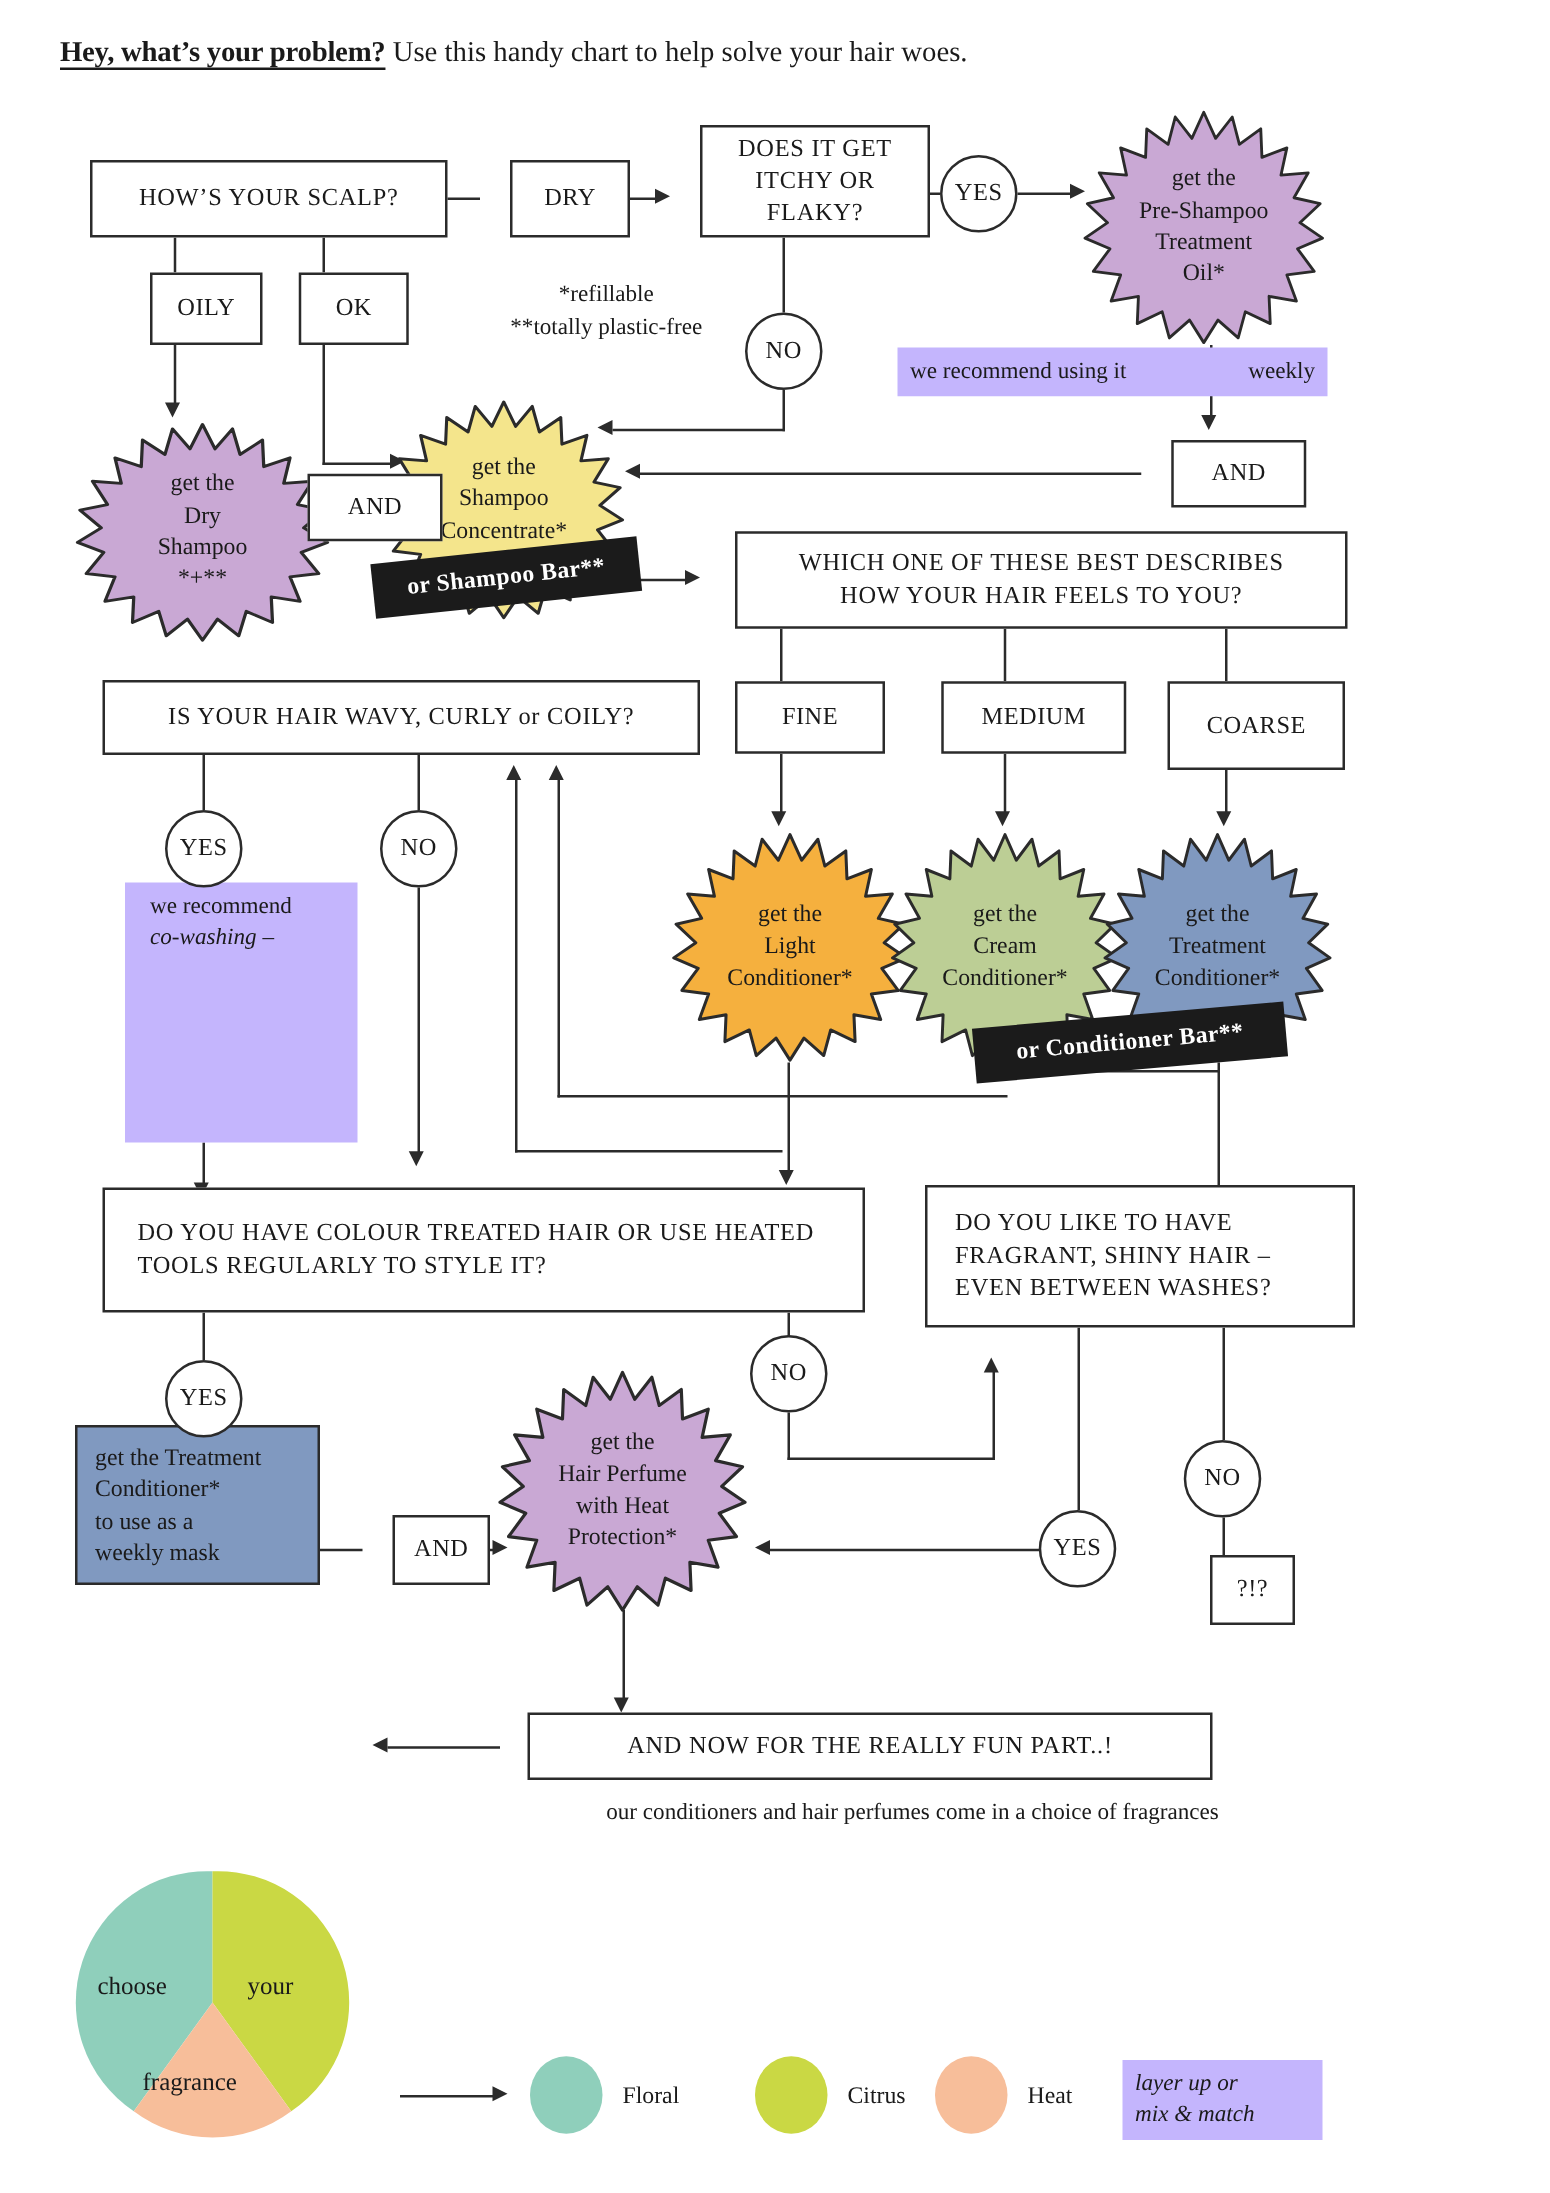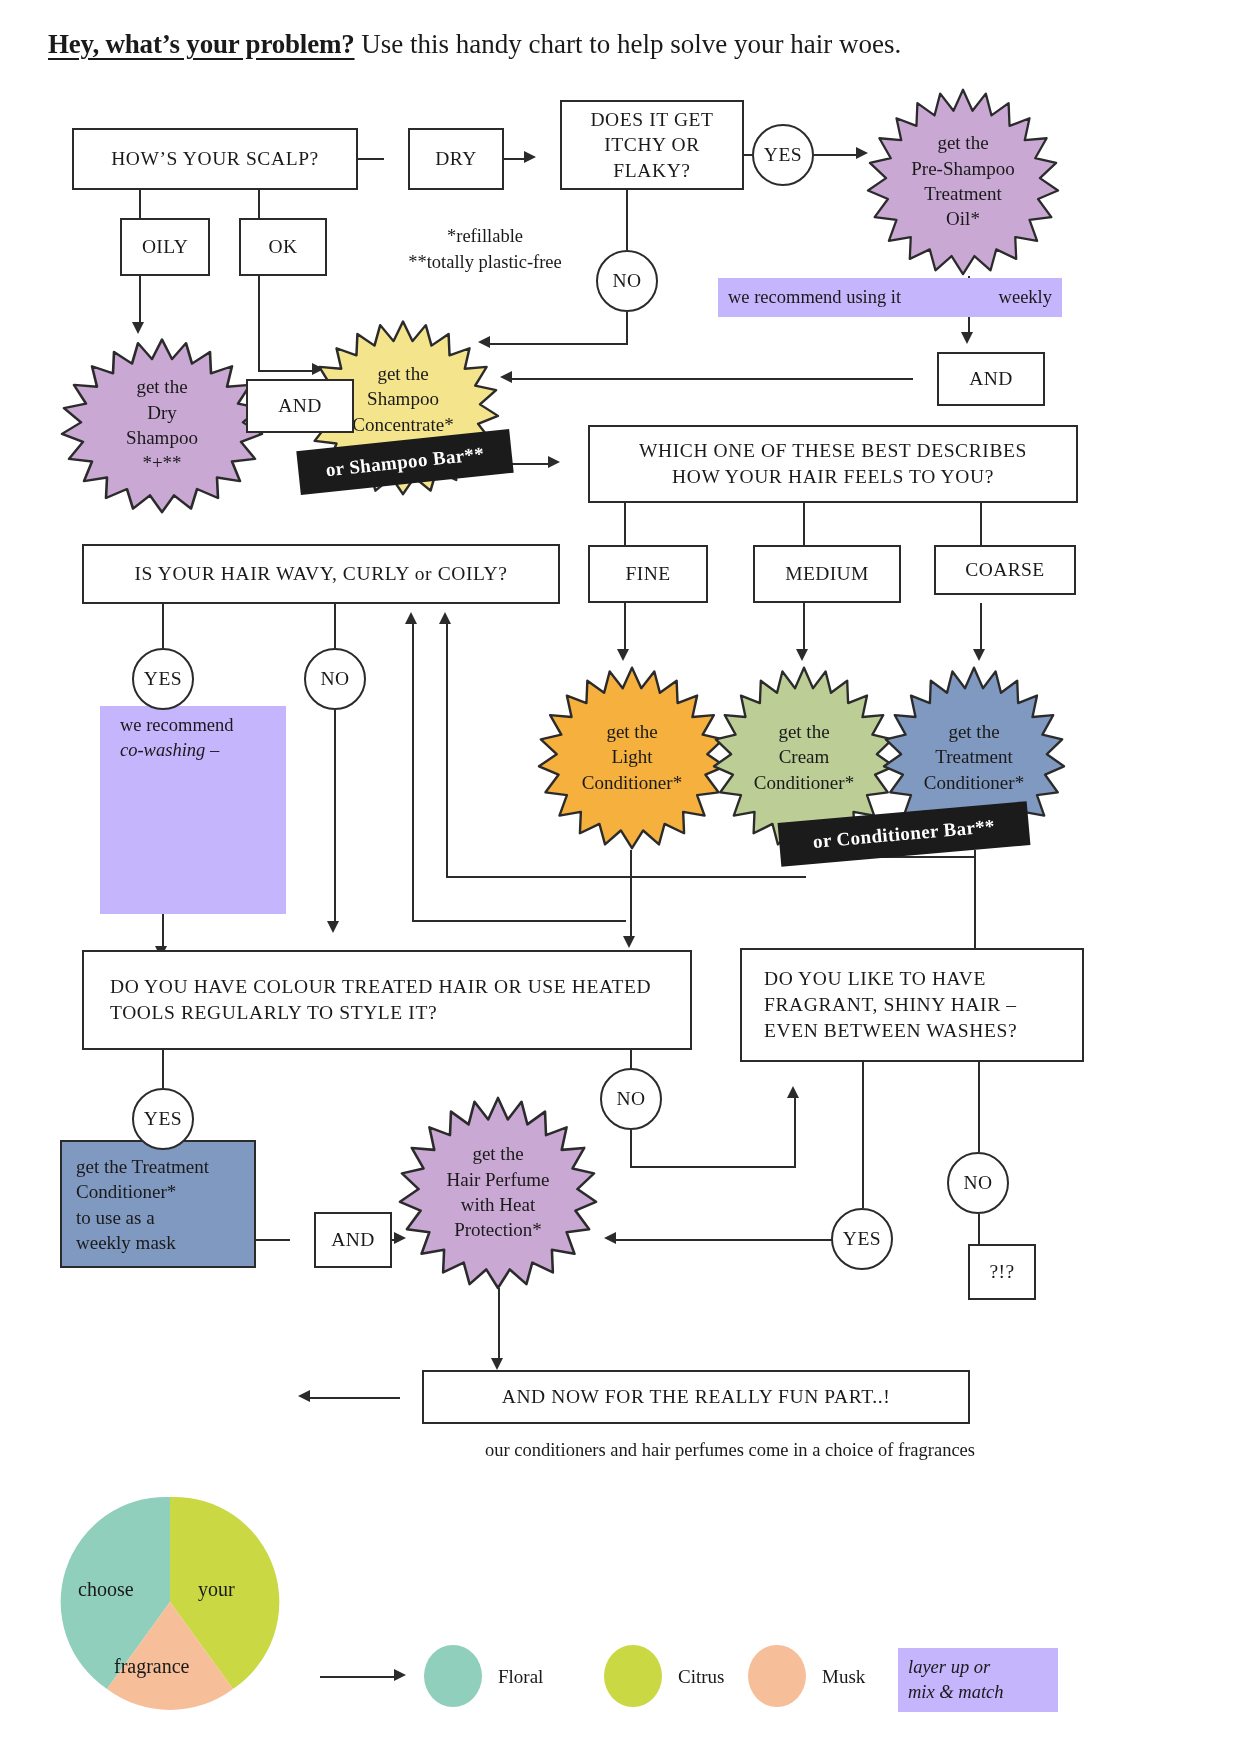--- a/index.html
+++ b/index.html
@@ -11,21 +11,21 @@
     color:#1a1a1a;
     position:relative;
     overflow:hidden;
   }
   #stage { position:absolute; inset:0; }
   .abs { position:absolute; }
 
   
   #title {
     left:48px; top:28px; width:1150px;
-    font-size:27px; line-height:1.2;
+    font-size:23px; line-height:1.2;
   }
   #title .t-bold {
     font-weight:bold;
     text-decoration:underline;
     text-underline-offset:5px;
     letter-spacing:-0.2px;
   }
   #title .t-rest { font-weight:normal; }
 
   
@@ -222,21 +222,21 @@
   <div class="abs box" style="left:564px; top:545px; width:120px; height:58px;">FINE</div>
   <div class="abs ln v" style="left:624px; top:603px; height:48px;"></div>
   <div class="abs arw arw-d" style="left:617px; top:649px;"></div>
 
   <div class="abs ln v" style="left:803px; top:503px; height:42px;"></div>
   <div class="abs box" style="left:729px; top:545px; width:148px; height:58px;">MEDIUM</div>
   <div class="abs ln v" style="left:803px; top:603px; height:48px;"></div>
   <div class="abs arw arw-d" style="left:796px; top:649px;"></div>
 
   <div class="abs ln v" style="left:980px; top:503px; height:42px;"></div>
-  <div class="abs box" style="left:910px; top:545px; width:142px; height:50px;">COARSE</div>
+  <div class="abs box" style="left:910px; top:545px; width:142px; height:71px;">COARSE</div>
   <div class="abs ln v" style="left:980px; top:603px; height:48px;"></div>
   <div class="abs arw arw-d" style="left:973px; top:649px;"></div>
 
   <div class="abs box q" style="left:58px; top:544px; width:478px; height:60px;">IS YOUR HAIR WAVY, CURLY or COILY?</div>
 
   <div class="abs ln v" style="left:162px; top:604px; height:44px;"></div>
   <div class="abs circ" style="left:132px; top:648px; width:62px; height:62px;">YES</div>
 
   <div class="abs ln v" style="left:334px; top:604px; height:44px;"></div>
   <div class="abs circ" style="left:304px; top:648px; width:62px; height:62px;">NO</div>
@@ -376,20 +376,20 @@
   <div class="abs ln h" style="left:320px; top:1676px; width:76px;"></div>
   <div class="abs arw arw-r" style="left:394px; top:1669px;"></div>
 
   <div class="abs swatch" style="left:424px; top:1645px; width:58px; height:62px; background:#8FCFBB;"></div>
   <div class="abs legtxt" style="left:498px; top:1666px;">Floral</div>
 
   <div class="abs swatch" style="left:604px; top:1645px; width:58px; height:62px; background:#CAD844;"></div>
   <div class="abs legtxt" style="left:678px; top:1666px;">Citrus</div>
 
   <div class="abs swatch" style="left:748px; top:1645px; width:58px; height:62px; background:#F7BE9A;"></div>
-  <div class="abs legtxt" style="left:822px; top:1666px;">Musk</div>
+  <div class="abs legtxt" style="left:822px; top:1666px;">Heat</div>
 
   <div class="abs note" style="left:898px; top:1648px; width:160px; font-style:italic; text-align:left;">
     <span>layer up or</span><br>
     <span>mix &amp; match</span>
   </div>
 
 </div>
 
 </body></html>

